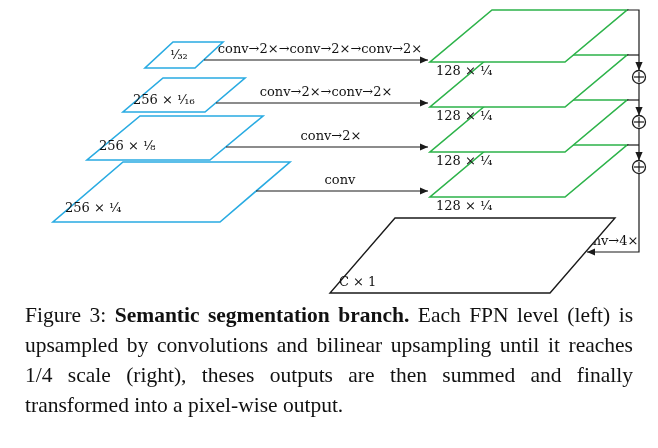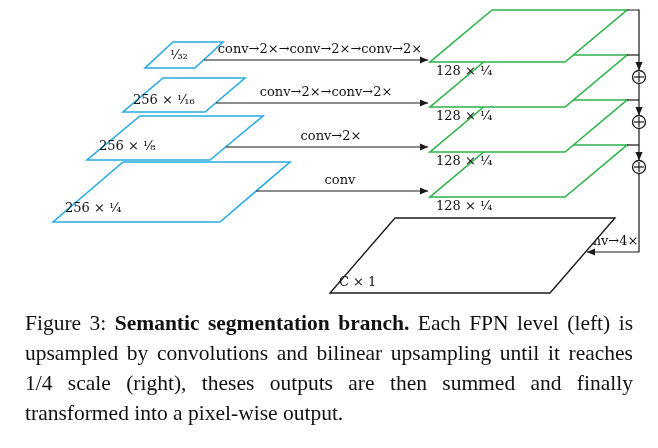--- a/index.html
+++ b/index.html
@@ -21,21 +21,21 @@
   .shape { fill: #ffffff; }
   .fpn   { stroke: #29abe2; stroke-width: 1.6; }
   .omap  { stroke: #2db34a; stroke-width: 1.6; }
   .final { stroke: #1a1a1a; stroke-width: 1.4; }
   .flow  { stroke: #1a1a1a; stroke-width: 1.2; fill: none; }
   .plus  { stroke: #1a1a1a; stroke-width: 1.2; }
   .sumc  { fill: #ffffff; stroke: #1a1a1a; stroke-width: 1.3; }
   .convlab { text-anchor: middle; }
   .caption {
     width: 608px;
-    margin: 8px auto 0 auto;
+    margin: 0 auto 0 auto;
     text-align: justify;
     font-size: 21.5px;
     line-height: 1.4;
     color: #111111;
     font-family: "Liberation Serif", serif;
   }
   .caption b { font-weight: bold; }
 </style>
 </head>
 <body>

